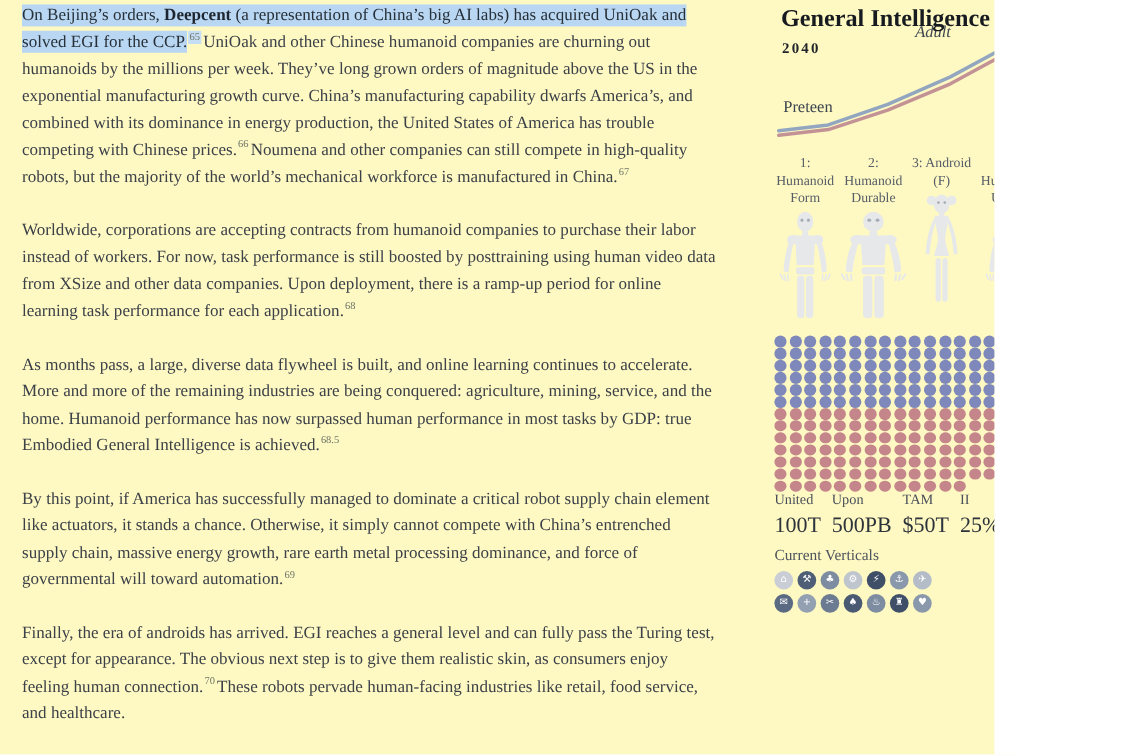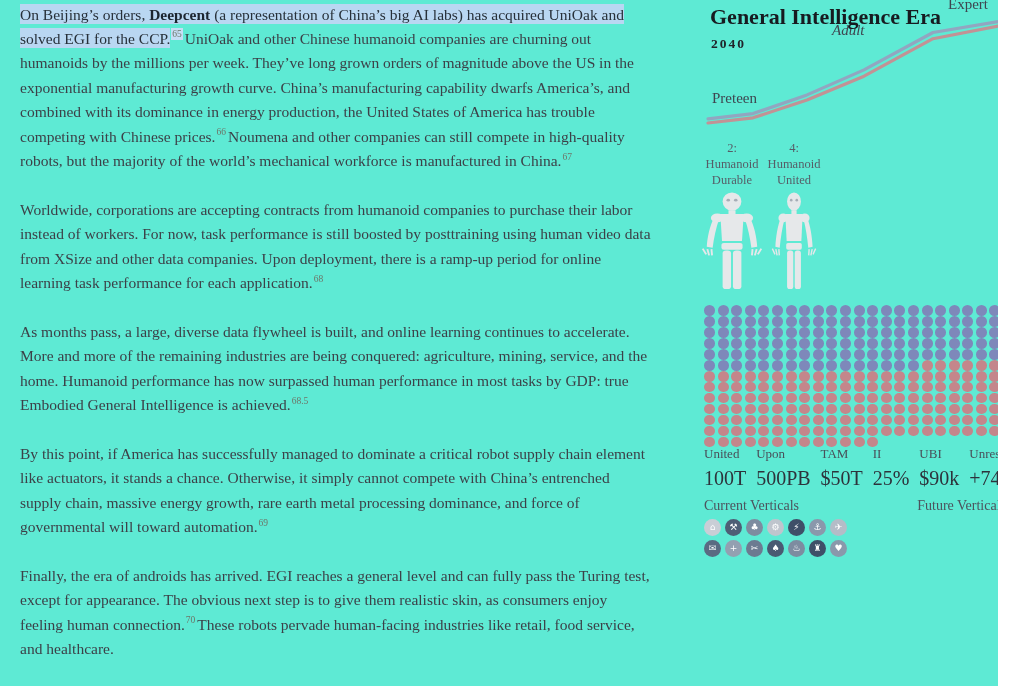--- a/index.html
+++ b/index.html
@@ -1,16 +1,16 @@
 <!DOCTYPE html>
 <html><head>
 <meta charset="utf-8">
 <style>
   html,body{margin:0;padding:0;background:#ffffff;}
-  .screen{position:relative;width:998px;height:686px;background:#5eead4;overflow:hidden;
+  .screen{position:relative;width:904px;height:686px;background:#fef9c3;overflow:hidden;
           font-family:"Liberation Serif","DejaVu Serif",serif;}
   
   .article{position:absolute;left:20px;top:2px;width:634px;color:#3c4148;
            font-size:15.5px;line-height:24.5px;}
   .article p{margin:0 0 24px 0;}
   .article h2{font-size:21.5px;line-height:26px;color:#1f242a;margin:30px 0 19px 0;font-weight:bold;}
   .seg-plain{}
   .seg-hl{background:#b9d7f2;color:#273039;padding:1.5px 0;}
   .seg-hl-bold{background:#b9d7f2;color:#1d2630;font-weight:bold;padding:1.5px 0;}
   sup.seg-sup,sup.seg-hl-sup{font-size:9.5px;line-height:0;color:#6e7568;margin:0 2px 0 1px;cursor:pointer;}
@@ -108,22 +108,28 @@
           <polyline points="8.0,123.0 53.0,117.8 107.0,100.1 164.0,76.2 233.0,38.7 308.0,24.2" fill="none" stroke="#c29295" stroke-width="3.2" stroke-linejoin="round" stroke-linecap="round"></polyline>
         </svg>
       <span class="curve-label lbl-preteen">Preteen</span>
       <span class="curve-label lbl-adult">Adult</span>
       <span class="curve-label lbl-expert">Expert</span>
       <div class="chart-title">General Intelligence Era</div>
       <div class="chart-year">2040</div>
     </div>
 
     <div class="figures">
+        <div class="figure-col"><div class="flabel">1: Humanoid</div><div class="flabel">Form</div><svg width="60" height="100" viewBox="0 0 60 104">
+            <use href="#robot-standard" transform="translate(30,0) scale(0.95,1) translate(-30,0)"></use>
+          </svg></div>
         <div class="figure-col"><div class="flabel">2: Humanoid</div><div class="flabel">Durable</div><svg width="60" height="100" viewBox="0 0 60 104">
             <use href="#robot-standard" transform="translate(30,0) scale(1.22,1) translate(-30,0)"></use>
+          </svg></div>
+        <div class="figure-col"><div class="flabel">3: Android</div><div class="flabel">(F)</div><svg width="60" height="100" viewBox="0 0 60 104">
+            <use href="#robot-female" transform="translate(30,0) scale(1,1) translate(-30,0)"></use>
           </svg></div>
         <div class="figure-col"><div class="flabel">4: Humanoid</div><div class="flabel">United</div><svg width="60" height="100" viewBox="0 0 60 104">
             <use href="#robot-standard" transform="translate(30,0) scale(0.9,1) translate(-30,0)"></use>
           </svg></div>
       </div>
 
     <div class="waffle">
         <div class="waffle-row">
           <div class="waffle-dot" style="background: rgb(126, 136, 186);"></div>
           <div class="waffle-dot" style="background: rgb(126, 136, 186);"></div>

